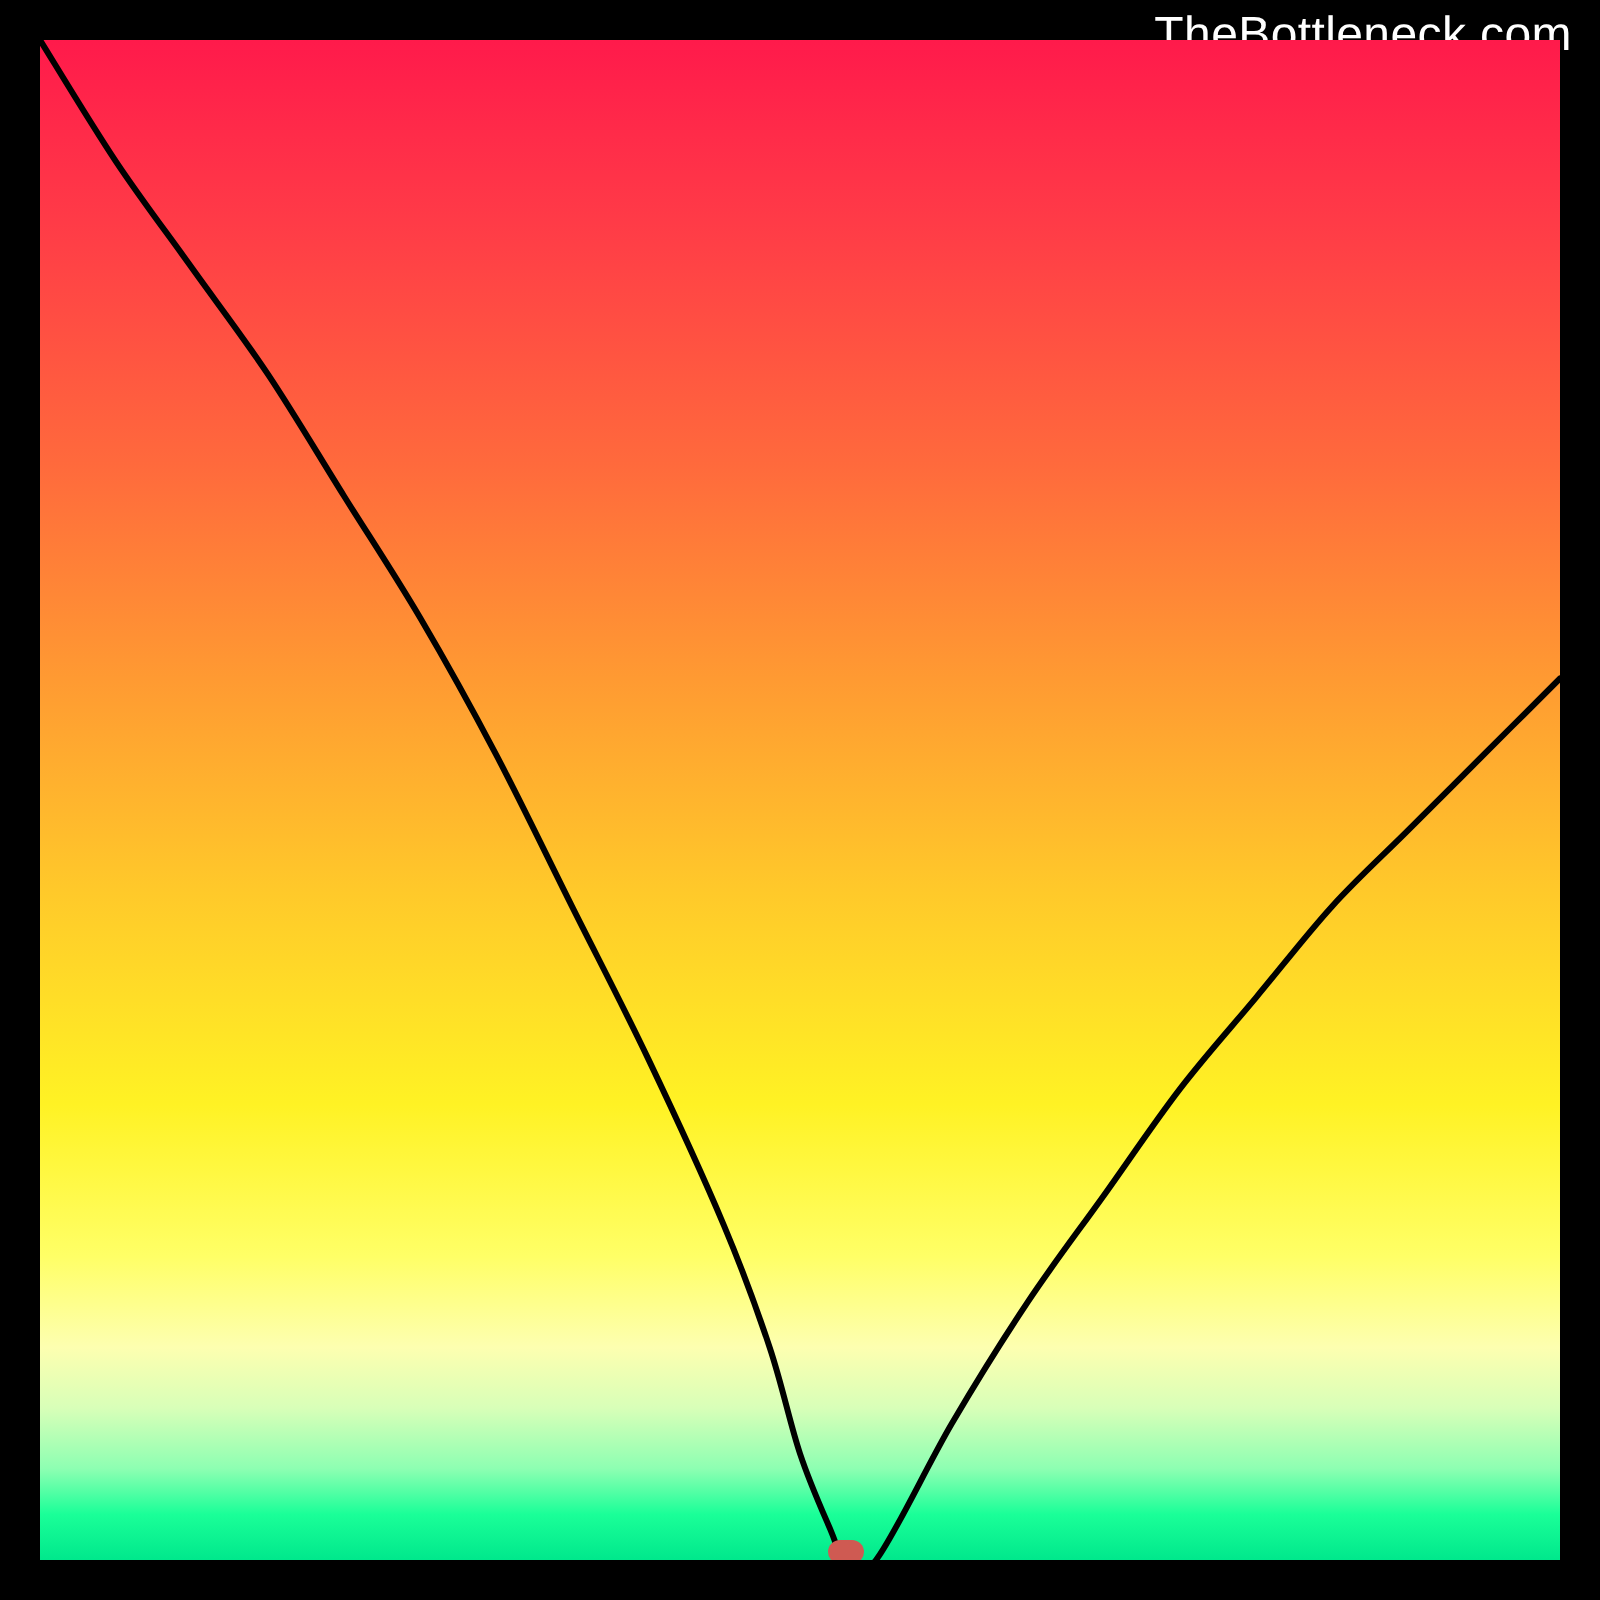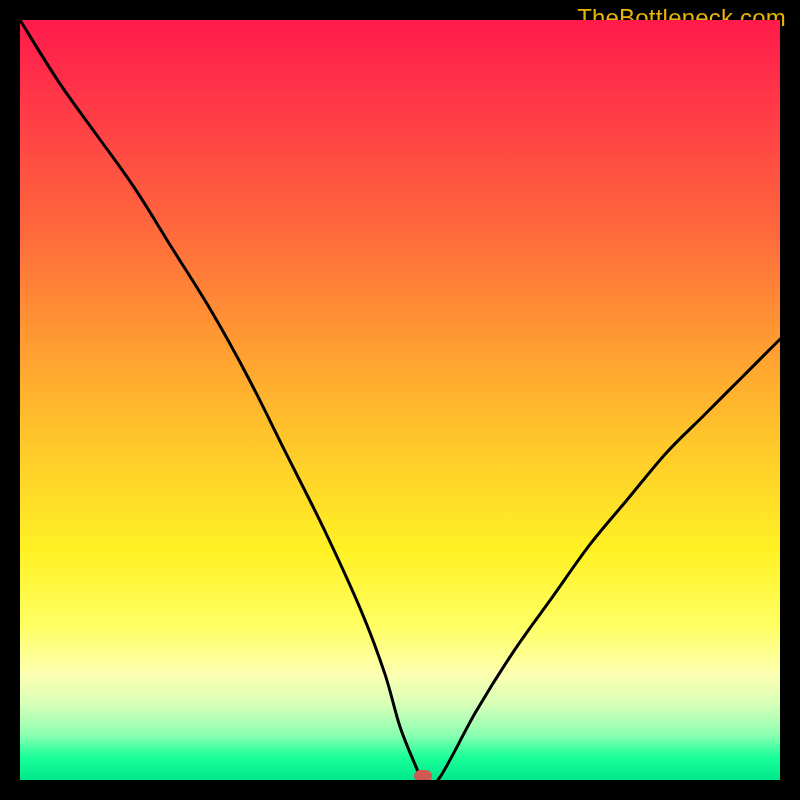--- a/index.html
+++ b/index.html
@@ -14,21 +14,21 @@
   .frame {
     position: relative;
     width: 800px;
     height: 800px;
     background: #000;
   }
   .watermark {
     position: absolute;
     top: 4px;
     right: 14px;
-    color: #eab308;
+    color: #ffffff;
     font-size: 24px;
     font-weight: 400;
     letter-spacing: 0.2px;
     user-select: none;
     margin-left: 44px;
   }
   .plot-area {
     position: absolute;
     left: 20px;
     top: 20px;

